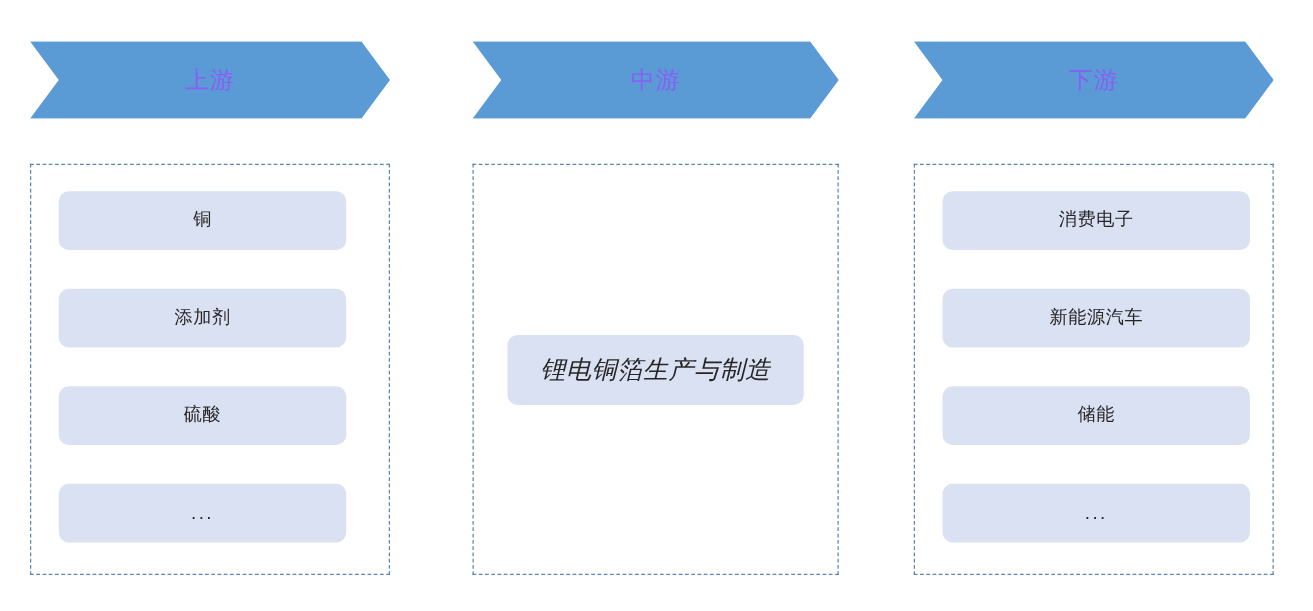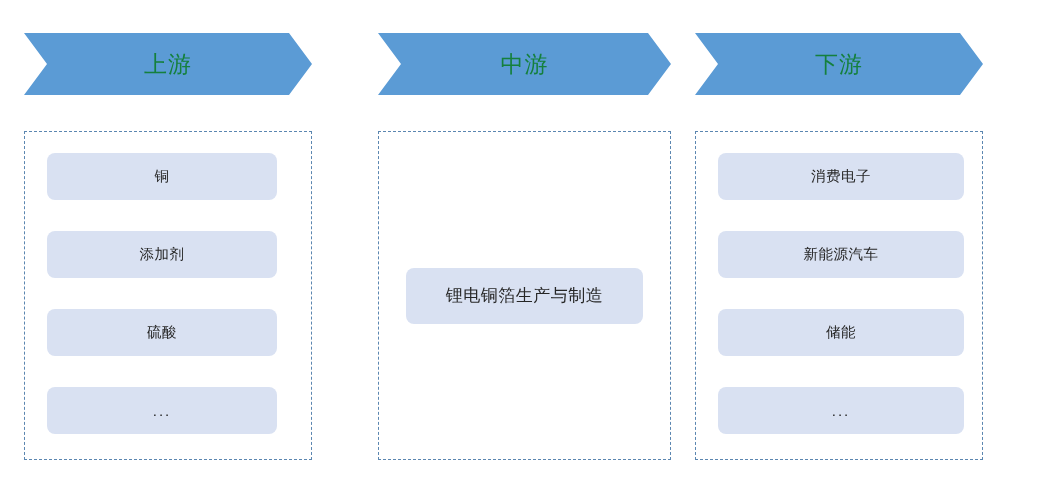--- a/index.html
+++ b/index.html
@@ -22,21 +22,21 @@
   }
 
   .column {
     position: absolute;
     top: 0;
     height: 489px;
   }
 
   .col-upstream  { left: 24px;  width: 288px; }
   .col-midstream { left: 378px; width: 293px; }
-  .col-downstream{ left: 695px; width: 288px; }
+  .col-downstream{ left: 731px; width: 288px; }
 
   
   .stage-banner {
     position: absolute;
     top: 33px;
     height: 62px;
     width: 100%;
   }
   .chevron {
     position: absolute;
@@ -44,22 +44,22 @@
     background: #5b9bd5;
     -webkit-clip-path: polygon(0 0, calc(100% - 23px) 0, 100% 50%, calc(100% - 23px) 100%, 0 100%, 23px 50%);
     clip-path: polygon(0 0, calc(100% - 23px) 0, 100% 50%, calc(100% - 23px) 100%, 0 100%, 23px 50%);
   }
   .chevron-label {
     position: absolute;
     inset: 0;
     display: flex;
     align-items: center;
     justify-content: center;
-    color: #15803d;
-    font-size: 23px;
+    color: #8b5cf6;
+    font-size: 19px;
     letter-spacing: 1px;
     line-height: 1;
     z-index: 2;
   }
 
   
   .stage-panel {
     position: absolute;
     top: 131px;
     left: 0;
@@ -99,21 +99,22 @@
     color: #262626;
     font-size: 14.5px;
     line-height: 1;
     letter-spacing: 0.5px;
     box-sizing: border-box;
   }
 
   .item-pill.wide {
     height: 56px;
     width: 237px;
-    font-size: 17px;
+    font-size: 20px;
+    font-style: italic;
   }
 
   .ellipsis-text {
     letter-spacing: 2px;
     font-size: 15px;
   }
 </style>
 </head>
 <body>
 

